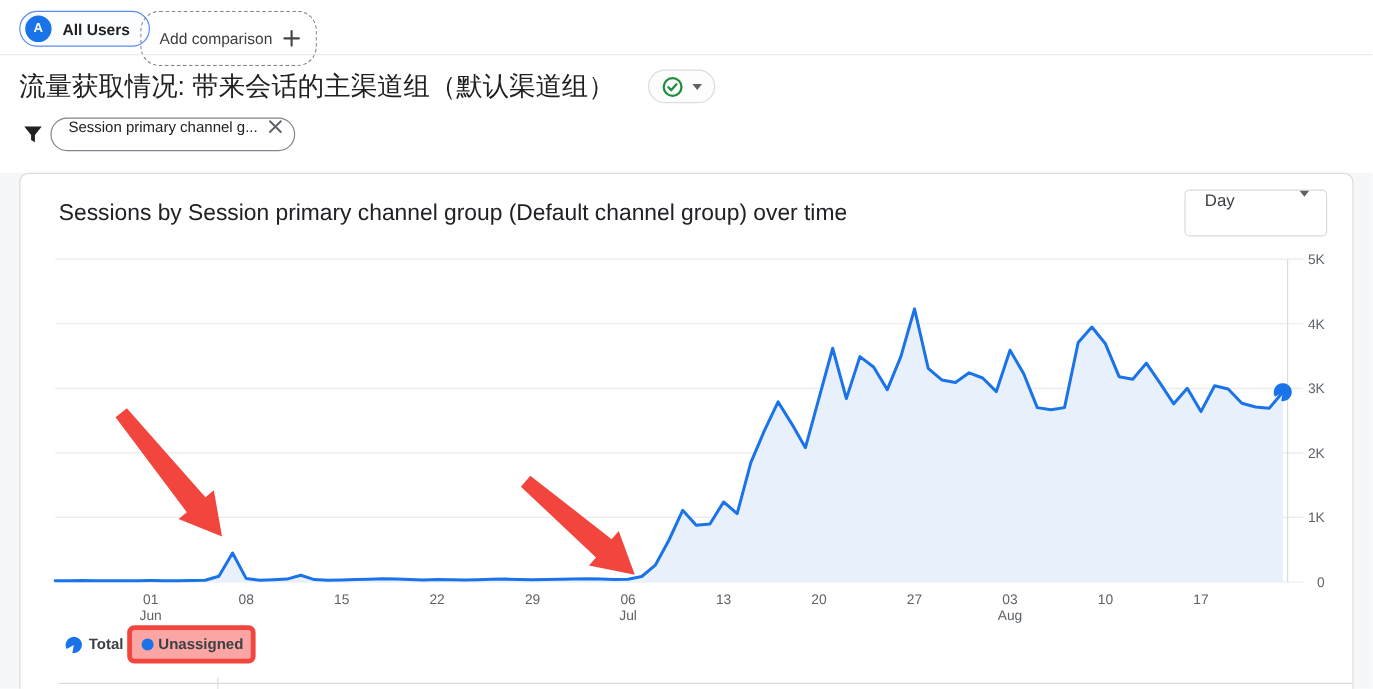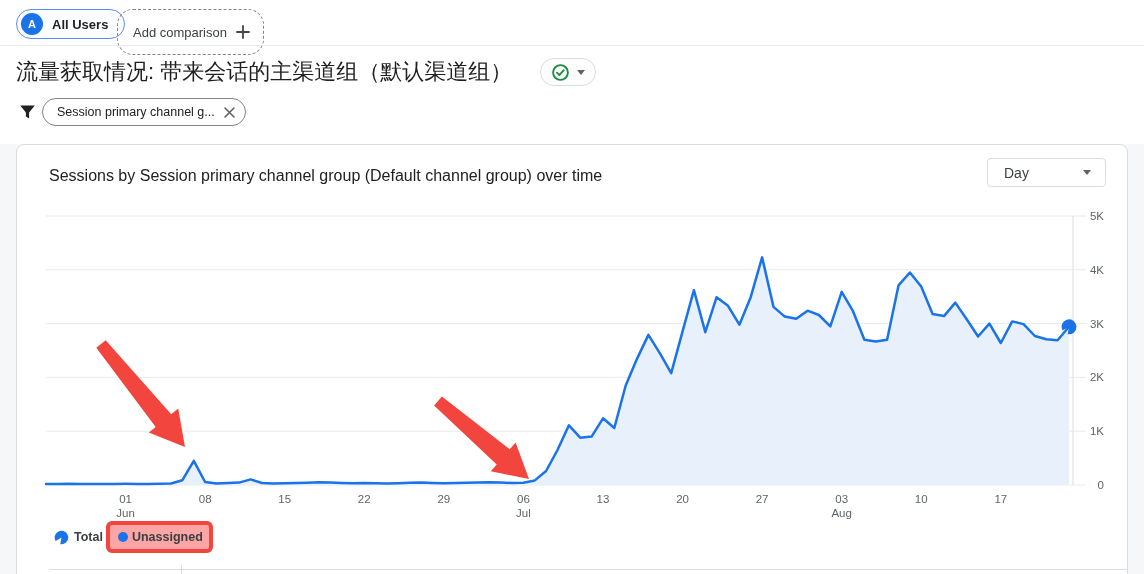--- a/index.html
+++ b/index.html
@@ -25,29 +25,29 @@
   .title-row { position:absolute; left:16px; top:57px; display:flex; align-items:center; gap:28px; }
   .report-title { font-size:22px; line-height:30px; color:#1f1f1f; font-weight:400; }
   .verified-pill { height:28px; min-width:56px; border:1px solid #dadce0; border-radius:14px; background:#fdfdfd;
     display:flex; align-items:center; justify-content:center; gap:7px; padding:0 10px; cursor:pointer; }
   .caret { width:0; height:0; border-left:4.5px solid transparent; border-right:4.5px solid transparent;
     border-top:5px solid #5f6368; }
 
   
   .filter-row { position:absolute; left:18px; top:98px; display:flex; align-items:center; }
   .filter-chip { margin-left:5px; height:28px; border:1px solid #80868b; border-radius:14px; background:#fff;
-    display:flex; align-items:center; gap:8px; padding:0 9px 0 14px; cursor:pointer; }
+    display:flex; gap:8px; padding:0 9px 0 14px; cursor:pointer; }
   .filter-chip .lbl { font-size:12.5px; color:#202124; }
 
   
   .card { position:absolute; left:16px; top:144px; width:1112px; height:500px; background:#fff;
     border:1px solid #dadce0; border-radius:8px; }
-  .card-title { position:absolute; left:32px; top:22px; font-size:16px; color:#202124; }
-  .day-select { position:absolute; left:970px; top:13px; width:119px; height:29px; border:1px solid #dadce0;
-    border-radius:4px; background:#fff; display:flex; align-items:center; cursor:pointer; }
+  .card-title { position:absolute; left:32px; top:22px; font-size:19px; color:#202124; }
+  .day-select { position:absolute; left:970px; top:13px; width:119px; height:39px; border:1px solid #dadce0;
+    border-radius:4px; background:#fff; display:flex; align-items:flex-start; cursor:pointer; }
   .day-select .lbl { font-size:14px; color:#3c4043; margin-left:16px; flex:1; }
   .day-select .caret { margin-right:14px; border-top-width:5px; }
 
   .chart { position:absolute; left:0; top:56px; width:1112px; height:330px; }
   .chart svg { display:block; }
   .axis-label { fill:#5f6368; font-size:11.5px; font-family:"Liberation Sans",sans-serif; }
 
   
   .legend { position:absolute; left:37px; top:376px; display:flex; align-items:center;font-weight:bold; }
   .legend .lbl { font-size:12.5px; color:#3c4043; }

